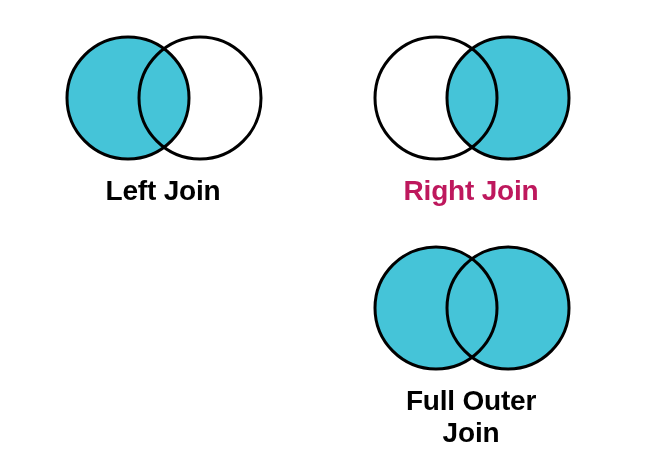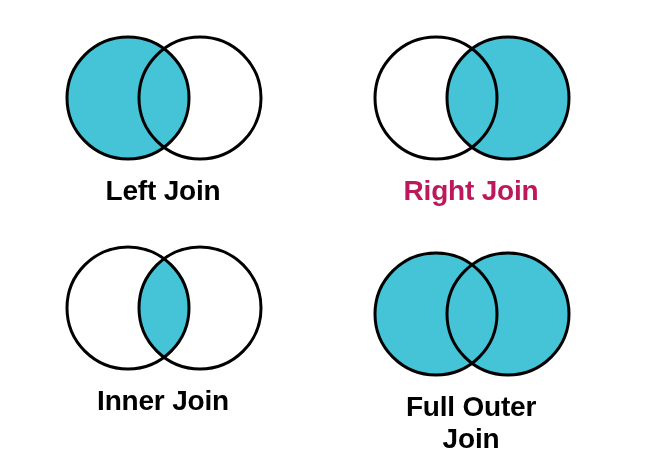--- a/index.html
+++ b/index.html
@@ -22,21 +22,21 @@
   .panel {
     position: absolute;
     width: 288px;
     display: flex;
     flex-direction: column;
     align-items: center;
   }
   .panel-tl { left: 19px;  top: 33px; }
   .panel-tr { left: 327px; top: 33px; }
   .panel-bl { left: 19px;  top: 243px; }
-  .panel-br { left: 327px; top: 249px; }
+  .panel-br { left: 327px; top: 243px; }
 
   .venn-wrap {
     width: 200px;
     height: 130px;
     display: block;
   }
   .venn-svg {
     display: block;
     width: 200px;
     height: 130px;
@@ -86,37 +86,20 @@
     <div class="venn-wrap">
       <svg class="venn-svg" viewBox="0 0 200 130" xmlns="http://www.w3.org/2000/svg">
         <circle cx="137" cy="65" r="61" fill="#45c4d8"></circle>
         <circle class="circle-outline" cx="65" cy="65" r="61" stroke="#000000" stroke-width="3"></circle>
         <circle class="circle-outline" cx="137" cy="65" r="61" stroke="#000000" stroke-width="3"></circle>
       </svg>
     </div>
     <div class="caption" style="color: #be185d;">Right Join</div>
   </div>
 
-  <div class="panel panel-bl">
-    <div class="venn-wrap">
-      <svg class="venn-svg" viewBox="0 0 200 130" xmlns="http://www.w3.org/2000/svg">
-        <defs>
-          <clipPath id="clipLeftInner">
-              <circle cx="65" cy="65" r="61"></circle>
-            </clipPath>
-        </defs>
-        <g clip-path="url(#clipLeftInner)">
-          <circle cx="137" cy="65" r="61" fill="#45c4d8"></circle>
-        </g>
-        <circle class="circle-outline" cx="65" cy="65" r="61" stroke="#000000" stroke-width="3"></circle>
-        <circle class="circle-outline" cx="137" cy="65" r="61" stroke="#000000" stroke-width="3"></circle>
-      </svg>
-    </div>
-    <div class="caption" style="color: rgb(0, 0, 0);">Inner Join</div>
-  </div>
 
   <div class="panel panel-br">
     <div class="venn-wrap">
       <svg class="venn-svg" viewBox="0 0 200 130" xmlns="http://www.w3.org/2000/svg">
         <circle cx="65" cy="65" r="61" fill="#45c4d8"></circle>
         <circle cx="137" cy="65" r="61" fill="#45c4d8"></circle>
         <circle class="circle-outline" cx="65" cy="65" r="61" stroke="#000000" stroke-width="3"></circle>
         <circle class="circle-outline" cx="137" cy="65" r="61" stroke="#000000" stroke-width="3"></circle>
       </svg>
     </div>

